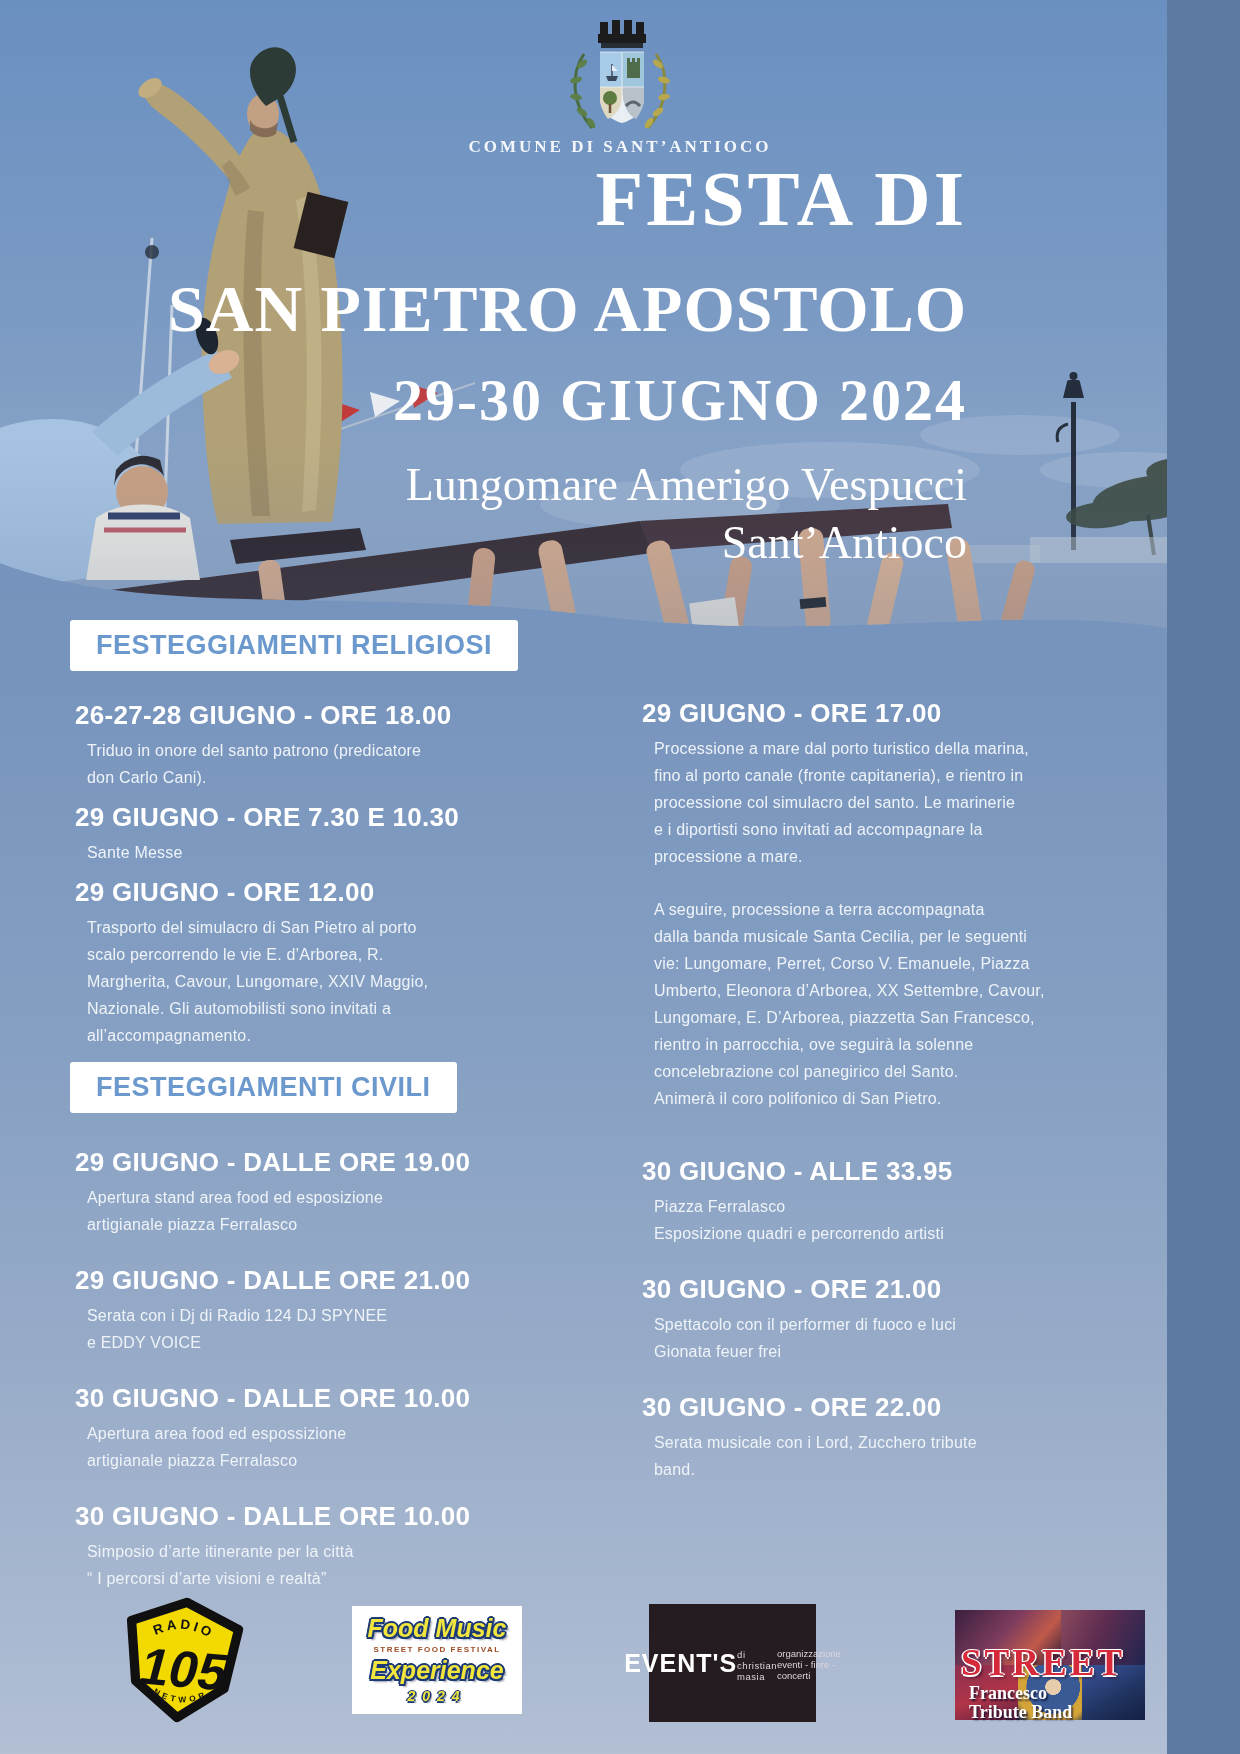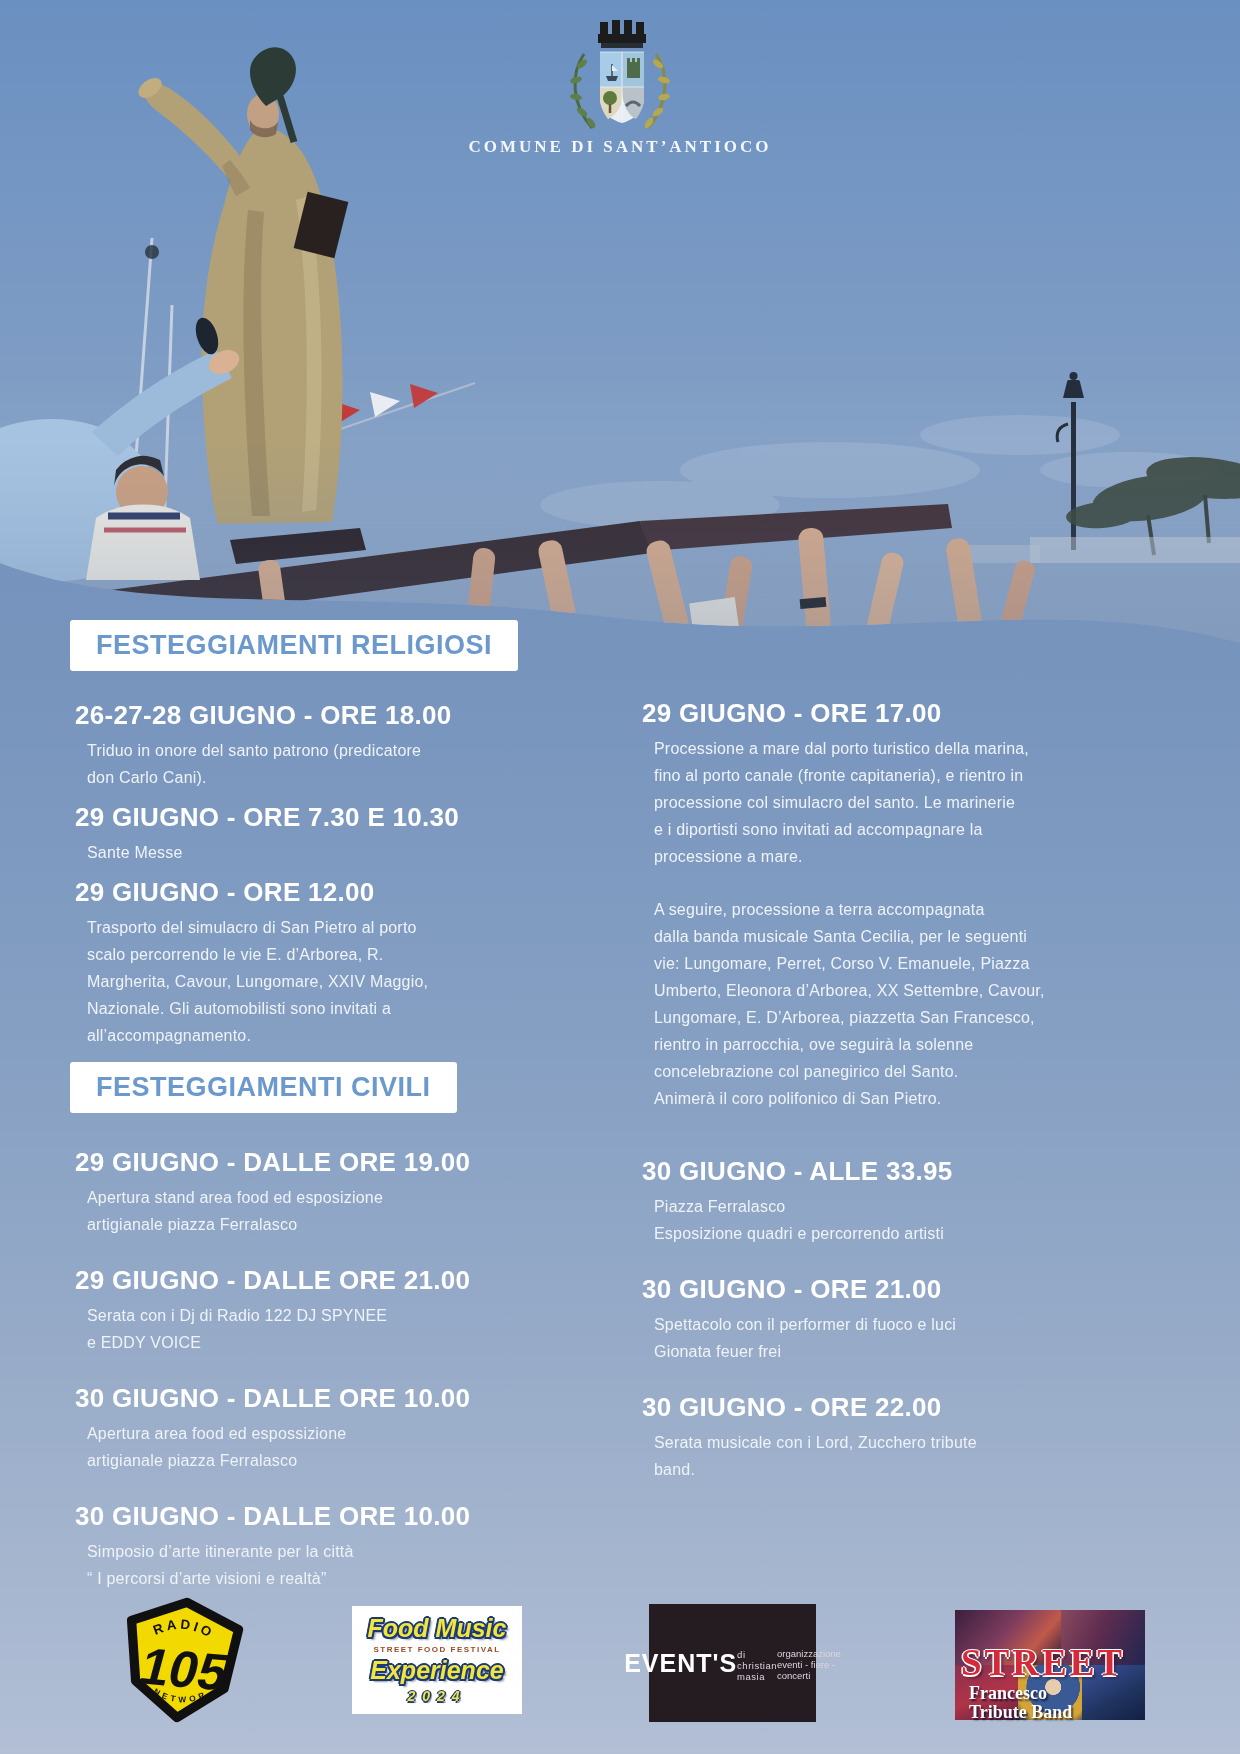--- a/index.html
+++ b/index.html
@@ -1,18 +1,18 @@
 <!DOCTYPE html>
 <html><head>
 <meta charset="utf-8">
 <style>
   html,body{margin:0;padding:0;background:#5d7aa2;}
-  .poster{position:relative;width:1240px;height:1754px;overflow:hidden;
+  .poster{position:relative;width:1121px;height:1754px;overflow:hidden;
     background:linear-gradient(180deg,#7190bb 0%,#7794bd 38%,#86a0c3 60%,#9aadc9 80%,#b2bfd5 100%);
-    font-family:"Liberation Sans","DejaVu Sans",sans-serif;}
+    font-family:"Liberation Sans","DejaVu Sans",sans-serif;padding-left:46px;}
   .hero-svg{position:absolute;left:0;top:0;}
   .crest{position:absolute;left:560px;top:8px;}
   .comune{position:absolute;left:0;top:137px;width:1240px;text-align:center;
     font-family:"Liberation Serif","DejaVu Serif",serif;font-weight:700;font-size:17px;
     letter-spacing:3px;color:#f4f7fa;}
   .titleblock{position:absolute;top:160px;right:200px;text-align:right;color:#ffffff;
     font-family:"Liberation Serif","DejaVu Serif",serif;}
   .t1{font-size:78px;font-weight:700;letter-spacing:3px;line-height:1;}
   .t2{font-size:66px;font-weight:700;letter-spacing:1px;line-height:1;margin-top:38px;}
   .t3{font-size:60px;font-weight:700;letter-spacing:2px;line-height:1;margin-top:28px;}
@@ -209,20 +209,27 @@
       <ellipse cx="98" cy="56" rx="6" ry="3" fill="#b7a84e" transform="rotate(40 98 56)"></ellipse>
       <ellipse cx="104" cy="72" rx="6" ry="3" fill="#b7a84e" transform="rotate(15 104 72)"></ellipse>
       <ellipse cx="104" cy="89" rx="6" ry="3" fill="#b7a84e" transform="rotate(-10 104 89)"></ellipse>
       <ellipse cx="98" cy="104" rx="6" ry="3" fill="#b7a84e" transform="rotate(-35 98 104)"></ellipse>
       <ellipse cx="89" cy="115" rx="6" ry="3" fill="#b7a84e" transform="rotate(-55 89 115)"></ellipse>
     </g>
   </svg>
 
   <div class="comune">COMUNE DI SANT’ANTIOCO</div>
 
+  <div class="titleblock">
+    <div class="t1">FESTA DI</div>
+    <div class="t2">SAN PIETRO APOSTOLO</div>
+    <div class="t3">29-30 GIUGNO 2024</div>
+    <div class="t4">Lungomare Amerigo Vespucci</div>
+    <div class="t5">Sant’Antioco</div>
+  </div>
 
   <div class="badge badge-religious">
     <span>FESTEGGIAMENTI RELIGIOSI</span>
   </div>
 
   <div class="col colA">
     <div class="evt">
       <div class="time">26-27-28 GIUGNO - ORE 18.00</div>
       <div class="desc">Triduo in onore del santo patrono (predicatore
 don Carlo Cani).</div>
@@ -265,21 +272,21 @@
   </div>
 
   <div class="col colC">
     <div class="evt">
       <div class="time">29 GIUGNO - DALLE ORE 19.00</div>
       <div class="desc">Apertura stand area food ed esposizione
 artigianale piazza Ferralasco</div>
     </div>
     <div class="evt">
       <div class="time">29 GIUGNO - DALLE ORE 21.00</div>
-      <div class="desc">Serata con i Dj di Radio 122 DJ SPYNEE
+      <div class="desc">Serata con i Dj di Radio 124 DJ SPYNEE
 e EDDY VOICE</div>
     </div>
     <div class="evt">
       <div class="time">30 GIUGNO - DALLE ORE 10.00</div>
       <div class="desc">Apertura area food ed espossizione
 artigianale piazza Ferralasco</div>
     </div>
     <div class="evt">
       <div class="time">30 GIUGNO - DALLE ORE 10.00</div>
       <div class="desc">Simposio d’arte itinerante per la città

